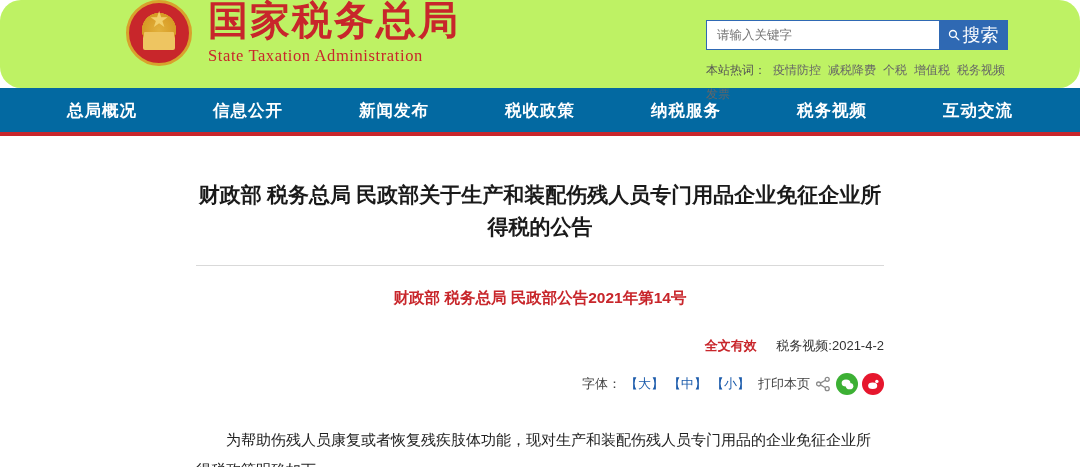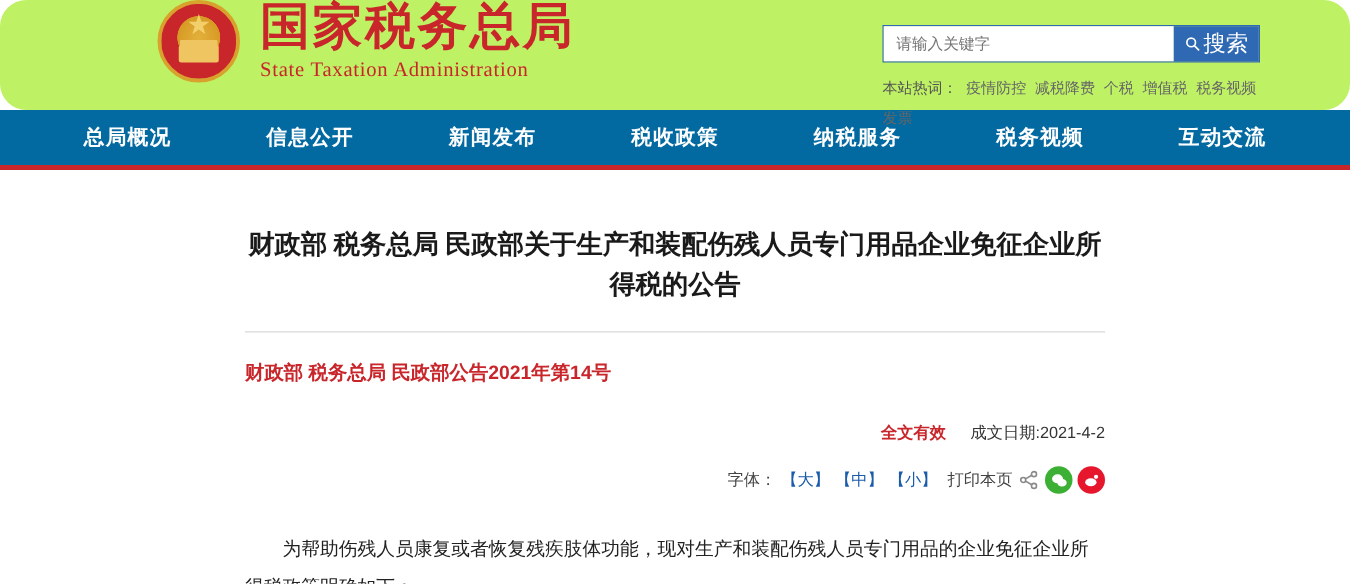--- a/index.html
+++ b/index.html
@@ -154,20 +154,21 @@
     color: #1a1a1a;
     line-height: 1.5;
     font-family: Liberation Serif, serif;
   }
   .divider {
     margin: 22px 0 0 0;
     border-top: 1px solid #d9d9d9;
   }
   .doc-number {
     margin-top: 22px;
+    text-align: center;
     font-size: 15.5px;
     font-weight: bold;
     color: #c8262b;
   }
   .meta-row {
     margin-top: 28px;
     text-align: right;
     font-size: 13px;
     color: #333;
   }
@@ -261,21 +262,21 @@
 </div>
 <div class="nav-accent"></div>
 
 <div class="content">
   <div class="doc-title">财政部 税务总局 民政部关于生产和装配伤残人员专门用品企业免征企业所得税的公告</div>
   <div class="divider"></div>
   <div class="doc-number">财政部 税务总局 民政部公告2021年第14号</div>
 
   <div class="meta-row">
     <span class="meta-valid">全文有效</span>
-    <span class="meta-date"><span>成文日期:</span><span>2021-4-2</span></span>
+    <span class="meta-date"><span>税务视频:</span><span>2021-4-2</span></span>
   </div>
 
   <div class="tools-row">
     <span class="font-label">字体：</span>
     <span class="font-size-link">【大】</span>
     <span class="font-size-link">【中】</span>
     <span class="font-size-link">【小】</span>
     <span class="print-link">打印本页</span>
     <span class="share-icon">
       <svg width="16" height="16" viewBox="0 0 16 16" fill="none" stroke="#8a8a8a" stroke-width="1.3">

